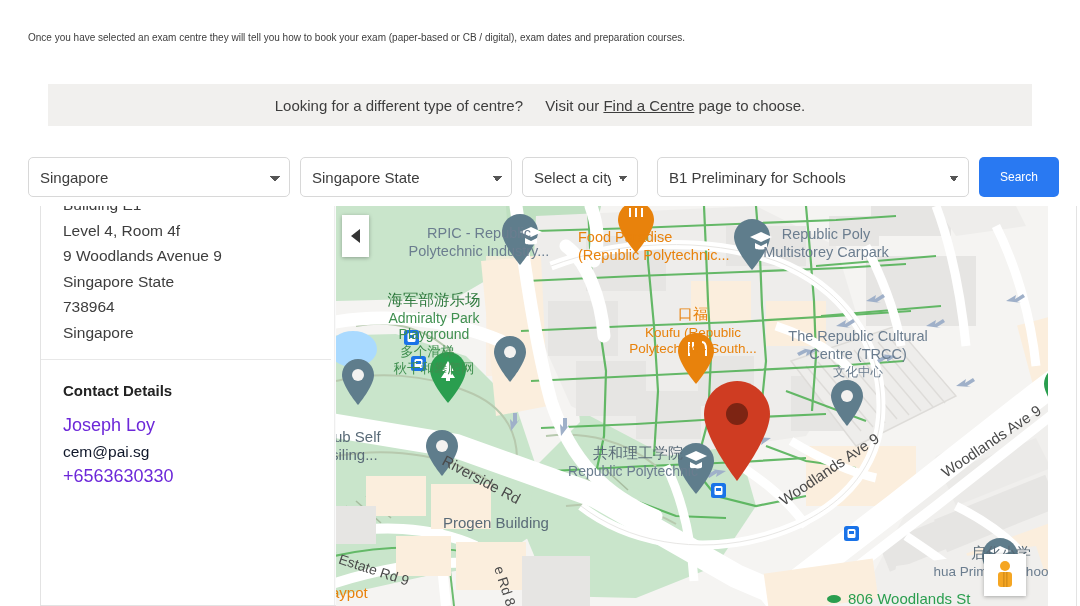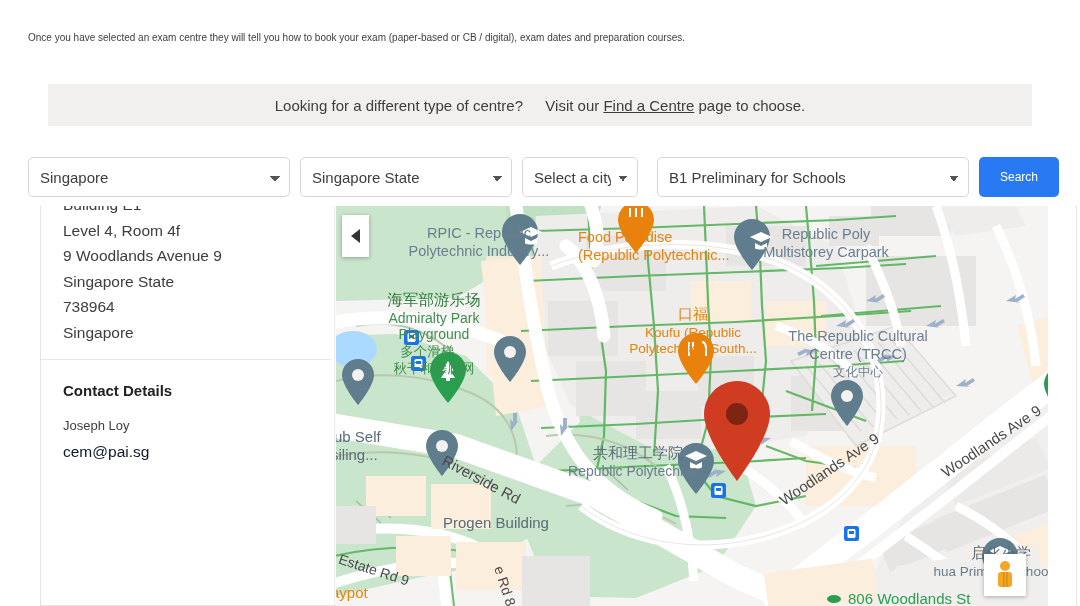--- a/index.html
+++ b/index.html
@@ -57,21 +57,21 @@
     position:absolute;left:12px;top:0;width:308px;height:400px;
     background:#fff;border:1px solid #e3e3e3;border-top:none;
     box-sizing:border-box;overflow:hidden;
   }
   .panel-inner{position:absolute;left:0;top:-14px;width:290px;}
   .addr{padding:0 0 0 22px;font-size:15.5px;line-height:25.5px;color:#3d3d3d;}
   .addr div{white-space:nowrap;}
   .divider{margin:14px 0 0 0;border-top:1px solid #e8e8e8;}
   .contact{padding:22px 0 0 22px;}
   .contact h3{margin:0 0 14px 0;font-size:15px;font-weight:bold;color:#222;}
-  .contact-line{font-size:13px;line-height:25.5px;color:#404040;}
+  .contact-line{font-size:18px;line-height:25.5px;color:#6d28d9;}
   .contact-email{font-size:15.5px;line-height:25.5px;color:#0f172a;cursor:pointer;}
   .contact-note{font-size:15.5px;line-height:25.5px;color:#3d3d3d;font-style:italic;width:256px;}
 
   
   .scrollbar{
     position:absolute;left:293px;top:0;width:15px;height:400px;
     background:#fafafa;border-left:1px solid #eee;
   }
   .sb-up{
     position:absolute;left:3px;top:6px;width:0;height:0;
@@ -151,20 +151,21 @@
           <div>9 Woodlands Avenue 9</div>
           <div>Singapore State</div>
           <div>738964</div>
           <div>Singapore</div>
         </div>
         <div class="divider"></div>
         <div class="contact">
           <h3>Contact Details</h3>
           <div class="contact-line">Joseph Loy</div>
           <div class="contact-email">cem@pai.sg</div>
+          <div class="contact-line">+6563630330</div>
         </div>
       </div>
       <div class="scrollbar">
         <div class="sb-up"></div>
         <div class="sb-thumb"></div>
       </div>
     </div>
 
     <div class="map">
       <svg width="740" height="400" viewBox="0 0 740 400">

